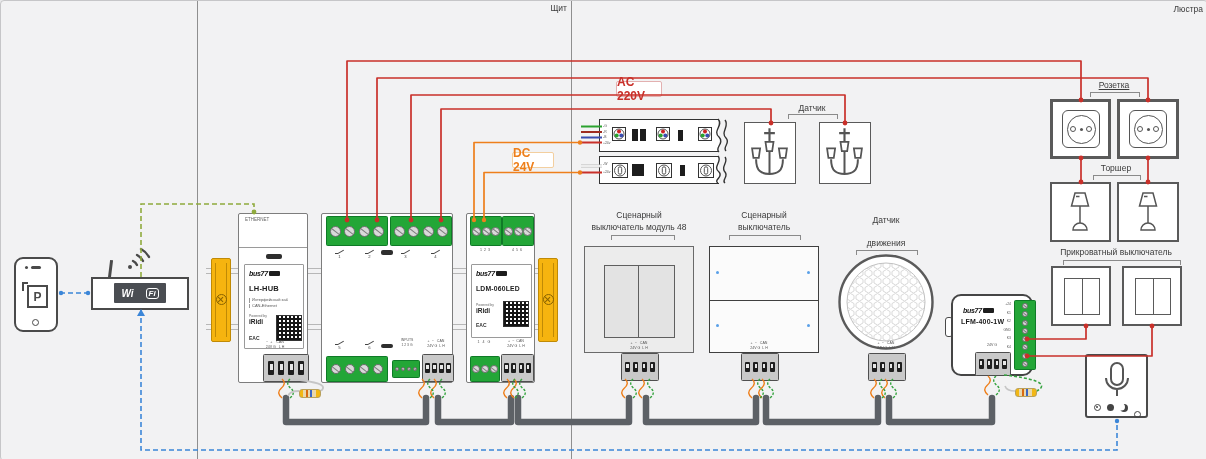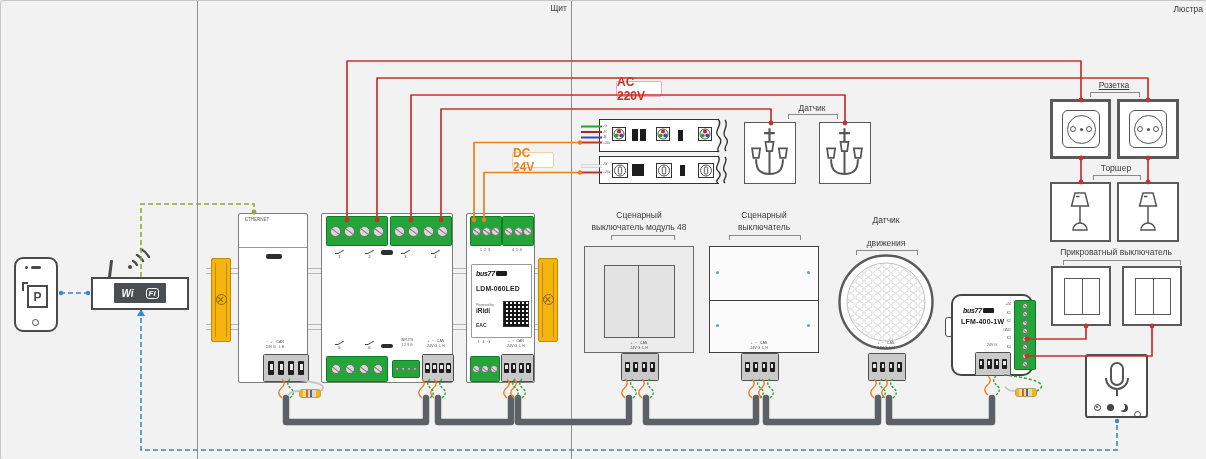--- a/index.html
+++ b/index.html
@@ -108,20 +108,33 @@
   <div class="abs clampY" style="left:537px;top:257px;width:18px;height:82px;">
     <div class="abs" style="left:3px;top:4px;width:10px;height:74px;border-left:1px solid #c08a05;border-right:1px solid #c08a05;"></div>
     <div class="abs clamp-screw" style="left:3.5px;top:35px;width:11px;height:11px;"></div>
   </div>
 
   <div class="abs module" style="left:237px;top:212px;width:68px;height:168px;">
     <div class="abs" style="left:0;top:0;width:100%;height:34px;border-bottom:1px solid #9a9a9a;box-sizing:border-box;">
       <div class="tiny" style="padding:3px 0 0 6px;font-size:4.5px;color:#666;">ETHERNET</div>
     </div>
     <div class="abs vent" style="left:27px;top:40px;width:16px;height:5px;"></div>
+    <div class="abs sticker" style="left:5px;top:50px;width:58px;height:83px;">
+      <div class="b77 abs" style="left:4px;top:5px;">
+          <span class="bw">bus77</span>
+          <span class="badge"></span>
+        </div>
+      <div class="mname abs" style="left:4px;top:19px;">LH-HUB</div>
+      <div class="tiny abs" style="left:4px;top:33px;border-left:0.8px solid #999;padding-left:2px;">Интерфейсный хаб</div>
+      <div class="tiny abs" style="left:4px;top:38.5px;border-left:0.8px solid #999;padding-left:2px;">CAN-Ethernet</div>
+      <div class="pby abs" style="left:4px;top:49px;">Powered by</div>
+      <div class="iridi abs" style="left:4px;top:53px;">iRidi</div>
+      <div class="qr abs" style="left:31px;top:50px;width:24px;height:24px;"></div>
+      <div class="eac abs" style="left:4px;top:70px;">EAC</div>
+    </div>
     <div class="trow abs" style="left:14px;top:126px;width:44px;">−  +    CAN</div>
     <div class="trow abs" style="left:14px;top:131px;width:44px;">24V G   L H</div>
     <div class="abs cterm" style="left:24px;top:140px;width:44px;height:26px;">
       <div class="slot"></div>
         <div class="slot"></div>
         <div class="slot"></div>
         <div class="slot"></div>
     </div>
   </div>
 

